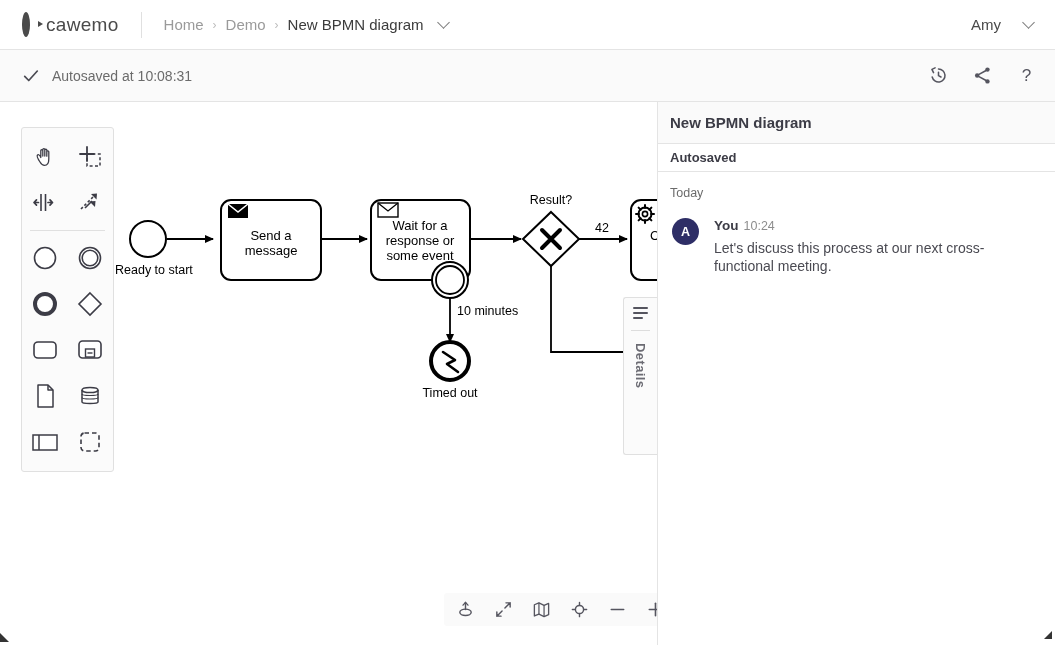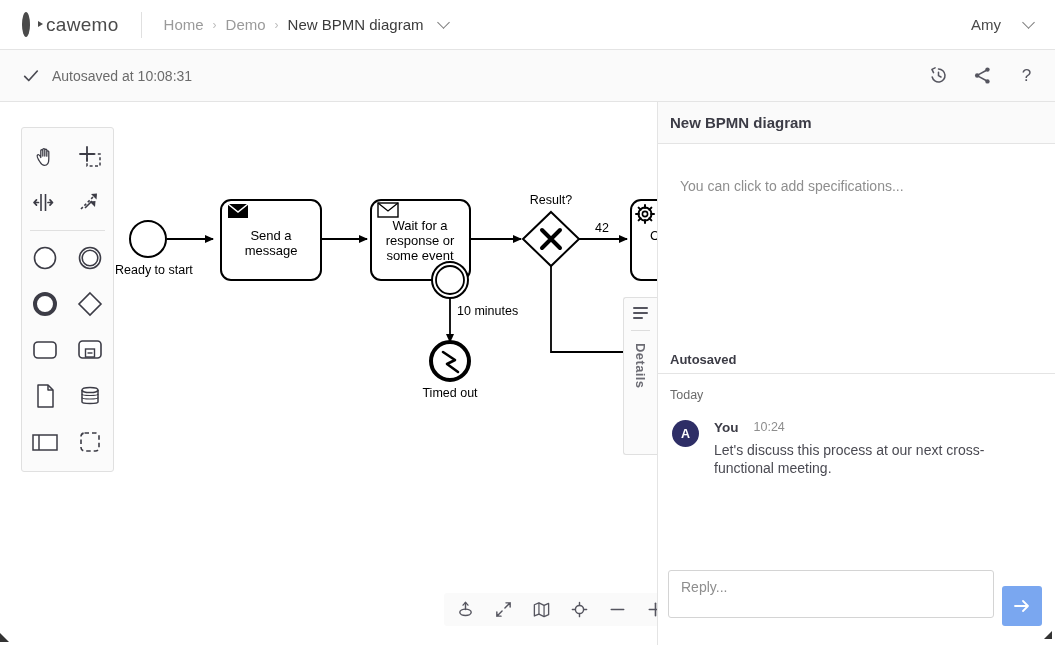--- a/index.html
+++ b/index.html
@@ -121,21 +121,21 @@
   .rp-specs-ph { font-size:14px; color:#8e8e8e; cursor:text; }
   .rp-comments-body { flex:1; display:flex; flex-direction:column; }
   .today { font-size:12.5px; color:#6b6b6b; padding:14px 0 0 12px; }
   .comment { display:flex; padding:18px 16px 0 14px; gap:15px; }
   .avatar {
     width:27px;height:27px;border-radius:50%;
     display:flex;align-items:center;justify-content:center;
     color:#fff; font-size:12.5px; font-weight:bold; flex:0 0 27px;
   }
   .c-body { flex:1; }
-  .c-head { display:flex; align-items:flex-start; gap:15px; }
+  .c-head { display:flex; align-items:flex-end; gap:5px; }
   .c-author { font-size:13.5px; font-weight:bold; color:#3c3c46; }
   .c-time { font-size:12.5px; color:#8e8e8e; }
   .c-text { font-size:14px; color:#4a4a52; line-height:1.32; margin-top:6px; max-width:312px; }
   .reply-row {
     margin-top:auto; display:flex; align-items:flex-start; gap:8px;
     padding:0 13px 19px 10px;
   }
   .reply-input {
     flex:1; height:48px; border:1px solid #d4d4d4; border-radius:3px;
     padding:8px 12px; font-size:14px; color:#4a4a52;
@@ -436,44 +436,33 @@
         <svg width="19" height="19" viewBox="0 0 20 20">
           <line x1="3.5" y1="10" x2="16.5" y2="10" stroke="#55555f" stroke-width="1.7" stroke-linecap="round"></line>
           <line x1="10" y1="3.5" x2="10" y2="16.5" stroke="#55555f" stroke-width="1.7" stroke-linecap="round"></line>
         </svg>
       </span>
     </div>
   </div>
 
   <div class="rpanel">
     <div class="rp-title">New BPMN diagram</div>
-    <div class="rp-specs">
-      <div class="rp-specs-ph">You can click to add specifications...</div>
-    </div>
     <div class="rp-sec">Autosaved</div>
     <div class="rp-comments-body">
       <div class="today">Today</div>
       <div class="comment">
         <div class="avatar" style="background:#2e2e66">A</div>
         <div class="c-body">
           <div class="c-head">
             <span class="c-author">You</span>
             <span class="c-time">10:24</span>
           </div>
           <div class="c-text">Let's discuss this process at our next cross-functional meeting.</div>
         </div>
       </div>
-      <div class="reply-row">
-        <textarea class="reply-input" placeholder="Reply..." style=""></textarea>
-        <button class="send-btn" style="background:#7aa7f0">
-          <svg width="22" height="22" viewBox="0 0 22 22">
-            <path d="M4 11 L17 11 M12 6 L17 11 L12 16" fill="none" stroke="#fff" stroke-width="1.8" stroke-linecap="round" stroke-linejoin="round"></path>
-          </svg>
-        </button>
-      </div>
     </div>
   </div>
 
   <svg class="bl-mark" viewBox="0 0 9 9">
     <path d="M0 0 L0 9 L9 9 Z" fill="#333"></path>
   </svg>
   <svg class="corner-mark" viewBox="0 0 8 8">
     <path d="M8 0 L8 8 L0 8 Z" fill="#333"></path>
   </svg>
 

